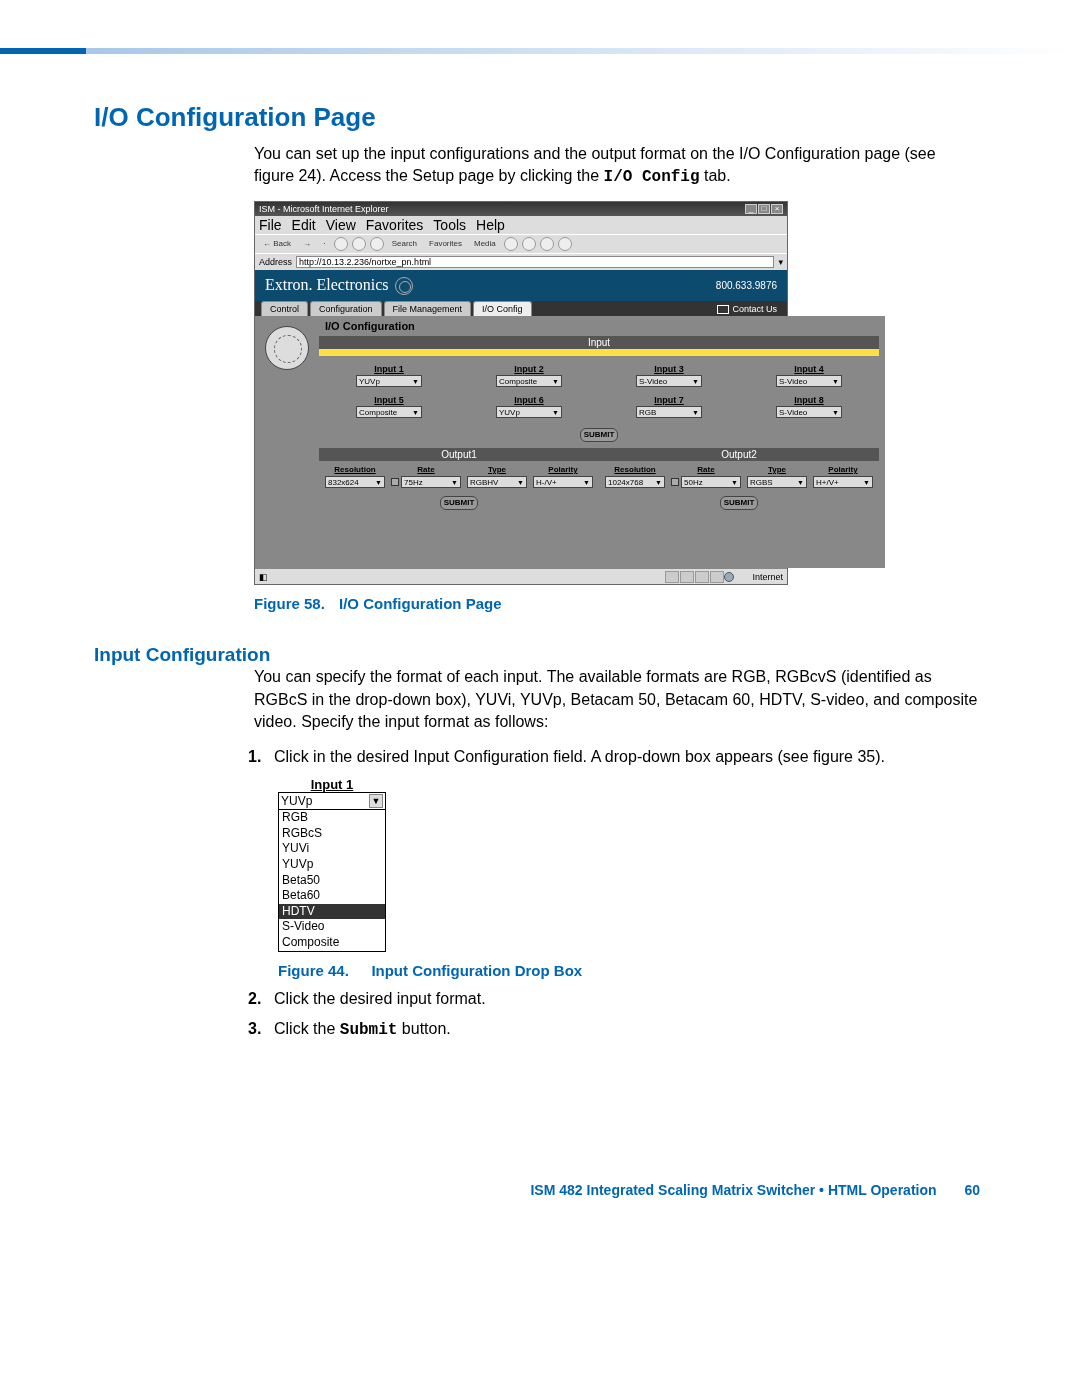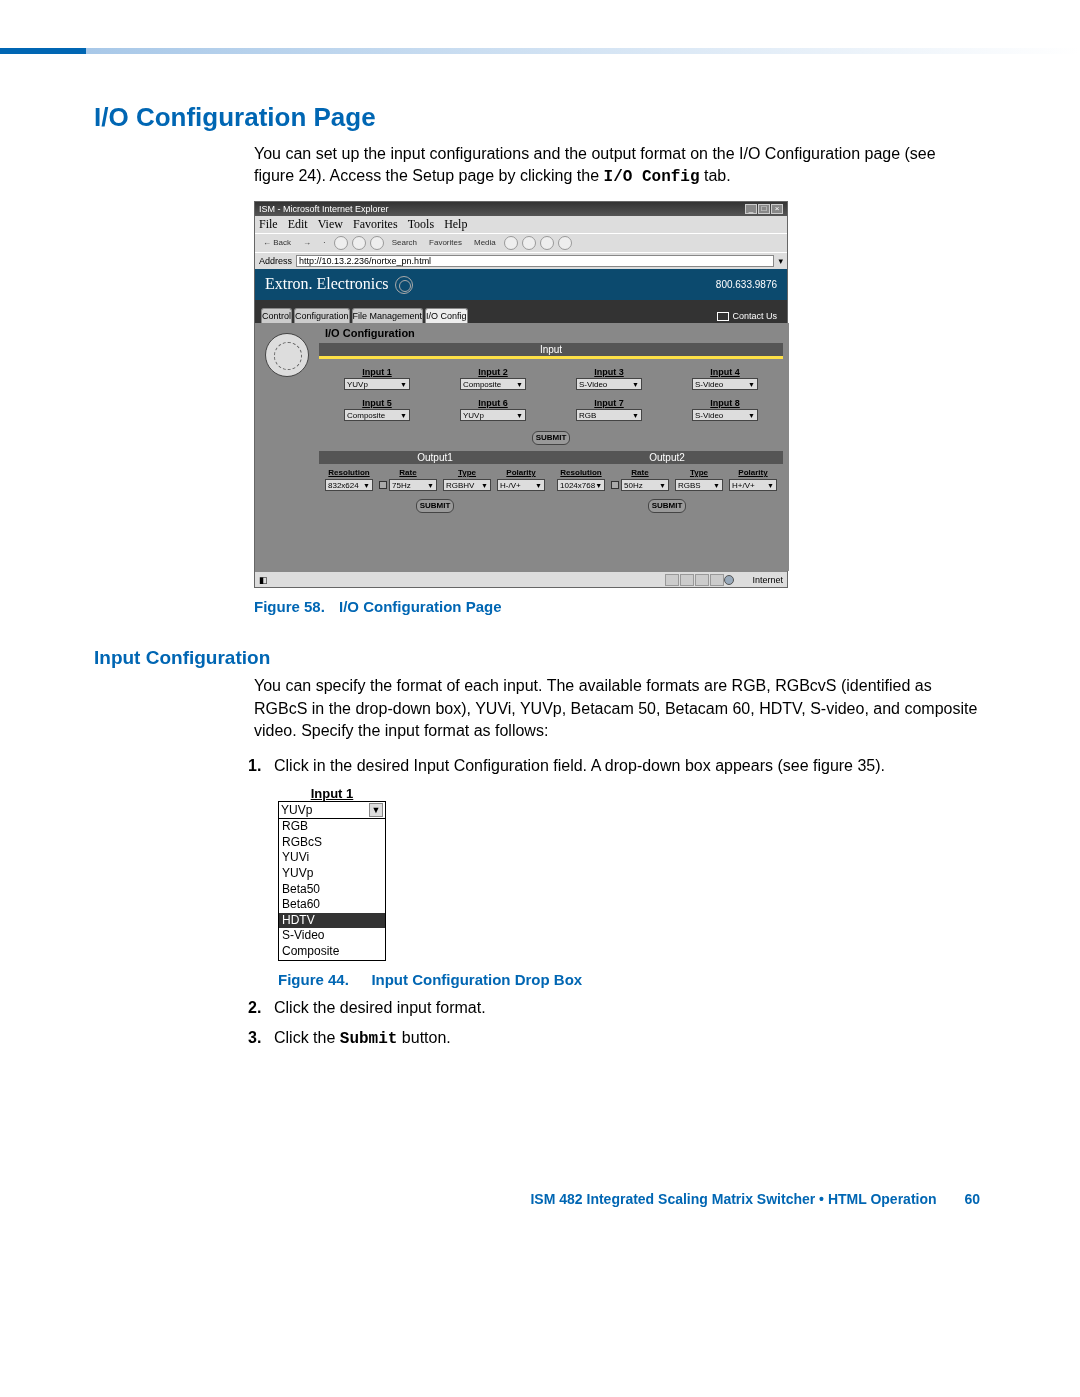--- a/index.html
+++ b/index.html
@@ -17,21 +17,21 @@
     margin-top: 48px;
   }
   .content {
     padding: 48px 100px 0 94px;
   }
   h1, h2 {
     color: #0066b3;
     font-weight: bold;
   }
   h1 { font-size: 26px; margin-bottom: 10px; }
-  h2 { font-size: 19px; margin-bottom: 6px; margin-top: 32px; }
+  h2 { font-size: 19px; margin-bottom: 0; margin-top: 32px; }
   .body-text {
     font-size: 16px;
     line-height: 1.4;
     color: #000;
     margin-left: 160px;
     margin-bottom: 12px;
   }
   .mono { font-family: "Courier New", monospace; font-weight: bold; }
   .figure-caption {
     color: #0066b3;
@@ -76,21 +76,21 @@
     padding: 2px 4px;
     display: flex;
     justify-content: space-between;
     align-items: flex-end;
   }
   .titlebar .wbtns { display:flex; gap:1px;}
   .titlebar .wbtn {
     width: 12px; height:10px; background:#888; border:1px solid #ccc;
     display:flex;align-items:center;justify-content:center;font-size:8px;line-height:1;
   }
-  .menubar { background:#ddd; font-size:12px; padding:1px 4px; display:flex; gap:10px;font-family:Liberation Serif, serif; }
+  .menubar { background:#ddd; font-size:14px; padding:1px 4px; display:flex; gap:10px; }
   .iconbar { background:#ddd; font-size:8px; padding:2px 4px; display:flex; gap:4px; align-items:center; border-top:1px solid #fff;}
   .ib-btn { padding:0 4px; color:#333; }
   .ib-icn {
     width:14px;height:14px;border:1px solid #999;border-radius:50%;background:#eee;
     display:inline-block;
   }
   .addrbar { background:#ddd; font-size:9px; padding:2px 4px; display:flex; gap:4px; align-items:center; border-top:1px solid #fff;}
   .addrbar input { flex:1; font-size:9px; height:12px; border:1px solid #888; padding:0 2px;}
   .brandbar {
     background:#0c4a6e; color:#fff; padding:6px 10px; display:flex; justify-content:space-between; align-items:center;
@@ -103,43 +103,42 @@
   }
   .brandbar .bicon::before{
     content:"";position:absolute;left:3px;top:3px;width:10px;height:10px;border:1px solid #aaa;border-radius:50%;
   }
   .brandbar .phone { font-size:10px; font-family:Arial; }
   .tabbar {
     background:#333; padding:0 6px; display:flex; gap:2px; align-items:flex-end;
     font-size:9px;
   }
   .tab {
-    background:#ccc; color:#000; padding:2px 0; border:1px solid #888; border-bottom:none;
+    background:#ccc; color:#000; padding:2px 8px; border:1px solid #888; border-bottom:none;
     border-radius:3px 3px 0 0;
-    margin-top:8px;
   }
   .tab.active { background:#eee; }
   .tabright { margin-left:auto; color:#fff; font-size:9px; padding:2px 4px; display:flex;align-items:center;gap:3px;}
   .tabright .mailicn{width:12px;height:9px;border:1px solid #fff;position:relative;}
   .main-area { background:#888; display:flex; }
   .sidebar {
     width:80px; background:#888; padding:10px; display:flex; justify-content:center; align-items:flex-start;
   }
   .sidebar .logo {
     width:44px;height:44px;border:1px solid #444;border-radius:50%;background:#ddd;
     position:relative;
   }
   .sidebar .logo::before{
     content:"";position:absolute;left:8px;top:8px;width:26px;height:26px;border:1px dashed #666;border-radius:50%;
   }
   .panel { flex:1; background:#888; padding:0 6px 6px 0;}
   .panel-title { background:#888;color:#000;font-weight:bold;font-size:11px;padding:4px 6px;}
   .section-bar {
     background:#555;color:#fff;font-size:10px;text-align:center;padding:1px 0;
-    border-bottom:3px solid #fde047;
+    border-bottom:7px solid #fde047;
   }
   .input-grid {
     background:#888; padding:8px 12px 4px 12px;
     display:grid; grid-template-columns:repeat(4,1fr); gap:8px 24px;
   }
   .inp-cell { text-align:center; }
   .inp-cell .lbl { font-size:9px; font-weight:bold; text-decoration:underline; display:block; margin-bottom:1px;}
   .sel {
     width:66px;height:12px;font-size:8px;border:1px solid #444;background:#ddd;
     display:flex;align-items:center;justify-content:space-between;padding:0 2px;
@@ -150,21 +149,21 @@
     display:block;margin:6px auto;width:38px;height:14px;border:1px solid #444;
     border-radius:6px;background:#999;font-size:8px;font-weight:bold;text-align:center;line-height:12px;
   }
   .output-row { display:flex; }
   .output-col { flex:1; }
   .out-bar { background:#555;color:#fff;font-size:10px;text-align:center;padding:1px 0;}
   .out-grid {
     display:grid; grid-template-columns:repeat(4,1fr); gap:2px 6px; padding:4px 6px 2px 6px;
   }
   .out-grid .hd { font-size:8px;font-weight:bold;text-align:center;text-decoration:underline;}
-  .out-grid .sel { width:48px; }
+  .out-grid .sel { width:60px; }
   .out-grid .selwrap{display:flex;align-items:center;justify-content:center;gap:2px;}
   .out-grid .lock{width:8px;height:8px;border:1px solid #333;background:#aaa;}
   .statusbar {
     background:#ddd;border-top:1px solid #888;height:16px;display:flex;align-items:center;
     font-size:9px;padding:0 4px;justify-content:space-between;
   }
   .statusbar .segs{display:flex;gap:1px;}
   .statusbar .seg{width:14px;height:12px;border:1px solid #999;background:#ccc;}
   .statusbar .inet{display:flex;align-items:center;gap:18px;}
   .statusbar .globe{width:10px;height:10px;border:1px solid #555;border-radius:50%;background:#9ab;}

